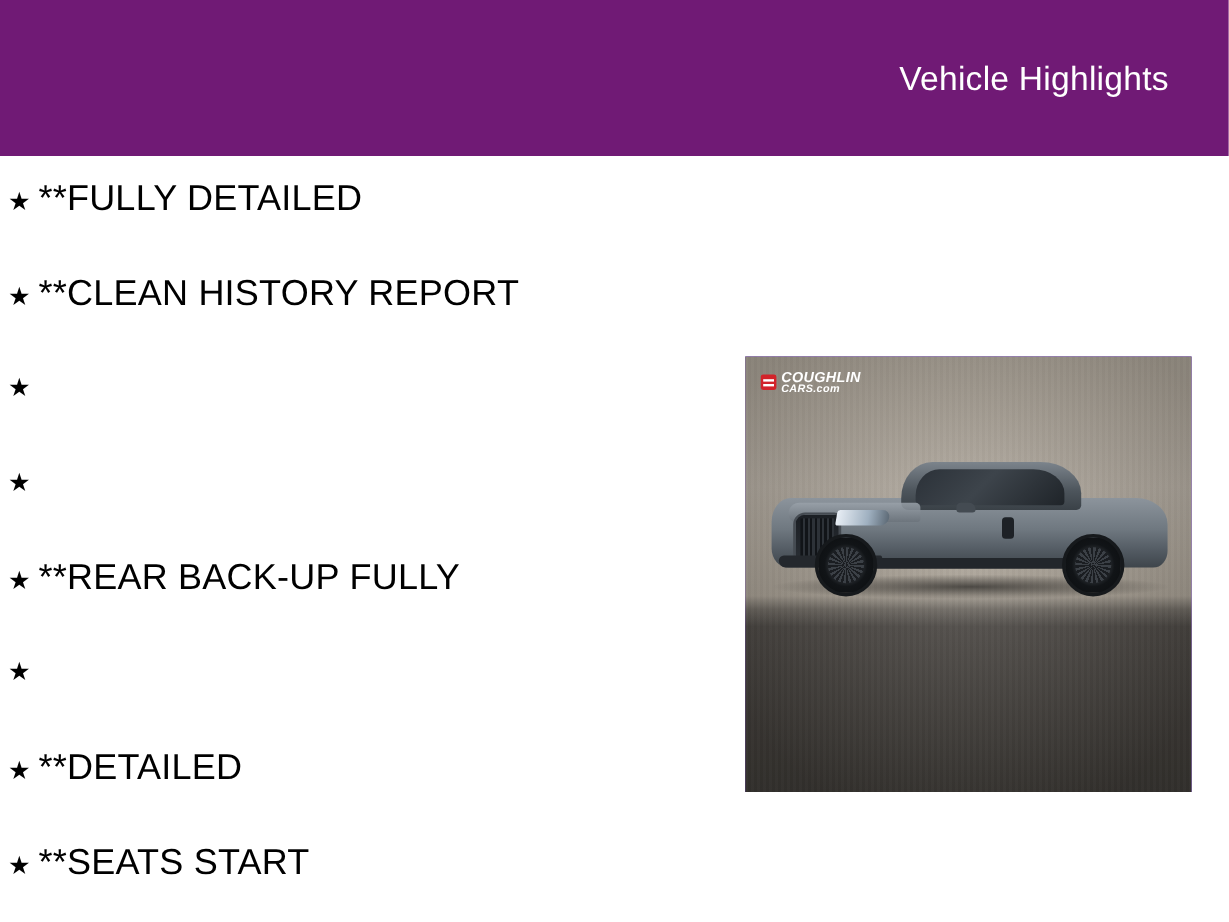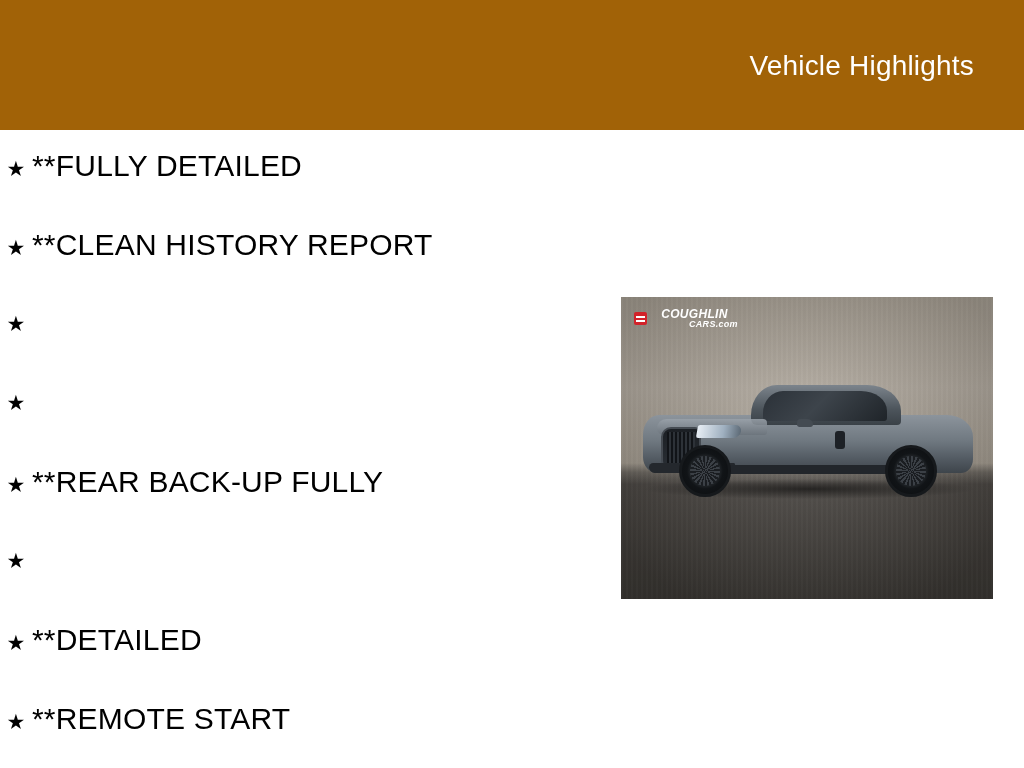--- a/index.html
+++ b/index.html
@@ -18,21 +18,21 @@
     width: 1024px;
     height: 768px;
     background: #ffffff;
   }
   .header-bar {
     position: absolute;
     left: 0;
     top: 0;
     width: 1024px;
     height: 130px;
-    background: #a16207;
+    background: #701a75;
   }
   .header-title {
     position: absolute;
     right: 50px;
     top: 49px;
     color: #ffffff;
     font-size: 28px;
     line-height: 34px;
     letter-spacing: 0.2px;
     white-space: nowrap;
@@ -71,24 +71,23 @@
     line-height: 28px;
     color: #000000;
     letter-spacing: 0.2px;
     white-space: nowrap;
   }
   .vehicle-photo {
     position: absolute;
     left: 621px;
     top: 167px;
     width: 372px;
-    height: 302px;
+    height: 363px;
     overflow: hidden;
     background: #4c1d95;
-    text-align: center;
   }
   .photo-bg {
     position: absolute;
     inset: 0;
     background:
       linear-gradient(to bottom,
         #a8a094 0%,
         #b3aba0 30%,
         #a49c90 55%,
         #6d6861 58%,
@@ -292,21 +291,20 @@
     font-weight: bold;
     font-style: italic;
     letter-spacing: 0.3px;
   }
   .wm-line2 {
     color: #ffffff;
     font-size: 9px;
     font-weight: bold;
     font-style: italic;
     letter-spacing: 0.3px;
-    margin-left: 38px;
   }
 </style>
 </head>
 <body>
 
 <div class="page">
 
   <div class="header-bar">
     <div class="header-title">Vehicle Highlights</div>
   </div>
@@ -334,21 +332,21 @@
       </li>
       <li class="highlight-item">
         <span class="bullet-star">★</span>
       </li>
       <li class="highlight-item">
         <span class="bullet-star">★</span>
         <span class="highlight-text">**DETAILED</span>
       </li>
       <li class="highlight-item">
         <span class="bullet-star">★</span>
-        <span class="highlight-text">**REMOTE START</span>
+        <span class="highlight-text">**SEATS START</span>
       </li>
     </ul>
 
     <div class="vehicle-photo">
       <div class="photo-bg"></div>
       <div class="photo-vignette"></div>
 
       <div class="car">
         <div class="car-shadow"></div>
         <div class="car-body"></div>

